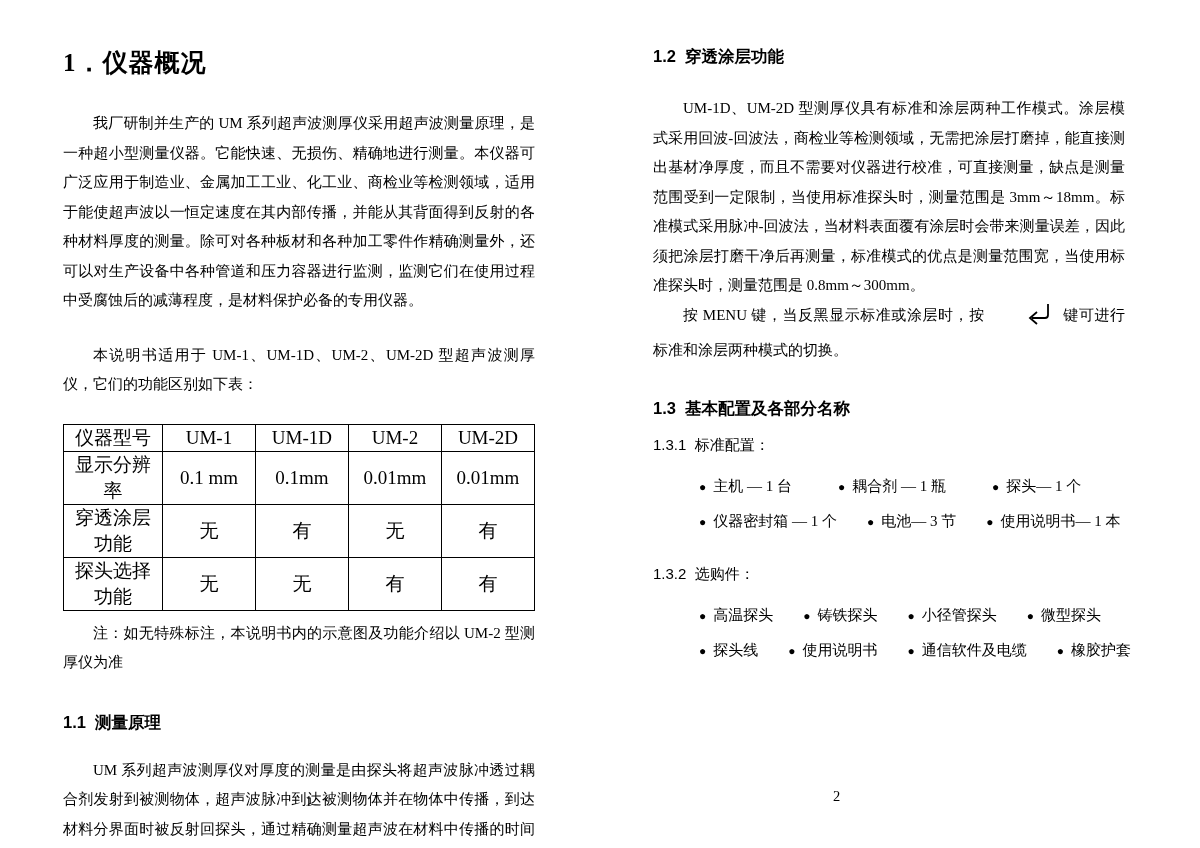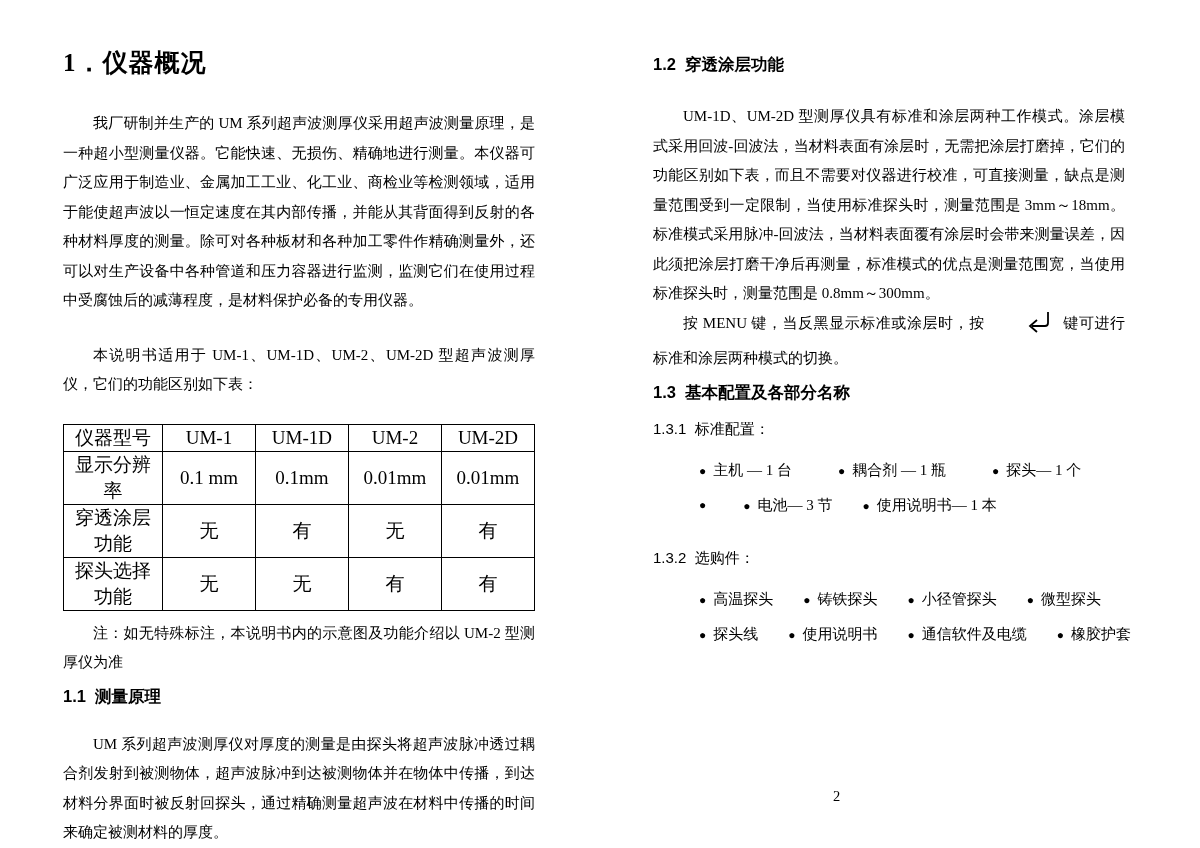--- a/index.html
+++ b/index.html
@@ -31,21 +31,20 @@
     border:1px solid #000; height:26px; text-align:center;
     font-size:19px; font-weight:normal; padding:0 2px;
   }
   table.spec-table .col-label { width:21%; }
 
   .note { margin-top:8px; }
 
   h2.section-heading {
     font-size:16.5px; font-weight:bold; white-space:pre-wrap;
     font-family:"Liberation Sans","DejaVu Sans",sans-serif;
-    margin-top:8px;
   }
   h3.sub-heading {
     font-size:15px; font-weight:normal; white-space:pre-wrap;
     font-family:"Liberation Sans","DejaVu Sans",sans-serif;
   }
   .h-1-1 { margin-top:34px; margin-bottom:22px; }
   .h-1-2 { margin-bottom:26px; }
   .h-1-3 { margin-top:32px; margin-bottom:16px; }
   .h-sub { margin-top:16px; margin-bottom:14px; }
   .h-sub2 { margin-top:26px; margin-bottom:14px; }
@@ -118,21 +117,21 @@
 
     <h2 class="section-heading h-1-1">1.1  测量原理</h2>
 
     <p class="body">UM 系列超声波测厚仪对厚度的测量是由探头将超声波脉冲透过耦合剂发射到被测物体，超声波脉冲到达被测物体并在物体中传播，到达材料分界面时被反射回探头，通过精确测量超声波在材料中传播的时间来确定被测材料的厚度。</p>
   </div>
 
   <div class="page page-right">
 
     <h2 class="section-heading h-1-2">1.2  穿透涂层功能</h2>
 
-    <p class="body">UM-1D、UM-2D 型测厚仪具有标准和涂层两种工作模式。涂层模式采用回波-回波法，当材料表面有涂层时，无需把涂层打磨掉，它们的功能区别如下表，而且不需要对仪器进行校准，可直接测量，缺点是测量范围受到一定限制，当使用标准探头时，测量范围是 3mm～18mm。标准模式采用脉冲-回波法，当材料表面覆有涂层时会带来测量误差，因此须把涂层打磨干净后再测量，标准模式的优点是测量范围宽，当使用标准探头时，测量范围是 0.8mm～300mm。</p>
+    <p class="body">UM-1D、UM-2D 型测厚仪具有标准和涂层两种工作模式。涂层模式采用回波-回波法，商检业等检测领域，无需把涂层打磨掉，能直接测出基材净厚度，而且不需要对仪器进行校准，可直接测量，缺点是测量范围受到一定限制，当使用标准探头时，测量范围是 3mm～18mm。标准模式采用脉冲-回波法，当材料表面覆有涂层时会带来测量误差，因此须把涂层打磨干净后再测量，标准模式的优点是测量范围宽，当使用标准探头时，测量范围是 0.8mm～300mm。</p>
 
     <p class="body menu-line">
       <span>按 MENU 键，当反黑显示标准或涂层时，按</span>
       <span class="enter-icon">
         <svg width="30" height="24" viewBox="0 0 30 24" aria-hidden="true">
           <path d="M24 2 v11 q0 3 -3 3 H8" fill="none" stroke="#000" stroke-width="1.8"></path>
           <path d="M13 10 L6 16 L13 22" fill="none" stroke="#000" stroke-width="1.8" stroke-linejoin="miter"></path>
         </svg>
       </span>
       <span>键可进行标准和涂层两种模式的切换。</span>
@@ -152,20 +151,21 @@
         <span>耦合剂 — 1 瓶</span>
       </span>
       <span class="bullet-item">
         <span class="bullet">●</span>
         <span>探头— 1 个</span>
       </span>
     </div>
     <div class="bullet-row gap-narrow">
       <span class="bullet-item">
         <span class="bullet">●</span>
+        <span>仪器密封箱 — 1 个</span>
       </span>
       <span class="bullet-item">
         <span class="bullet">●</span>
         <span>电池— 3 节</span>
       </span>
       <span class="bullet-item">
         <span class="bullet">●</span>
         <span>使用说明书— 1 本</span>
       </span>
     </div>

